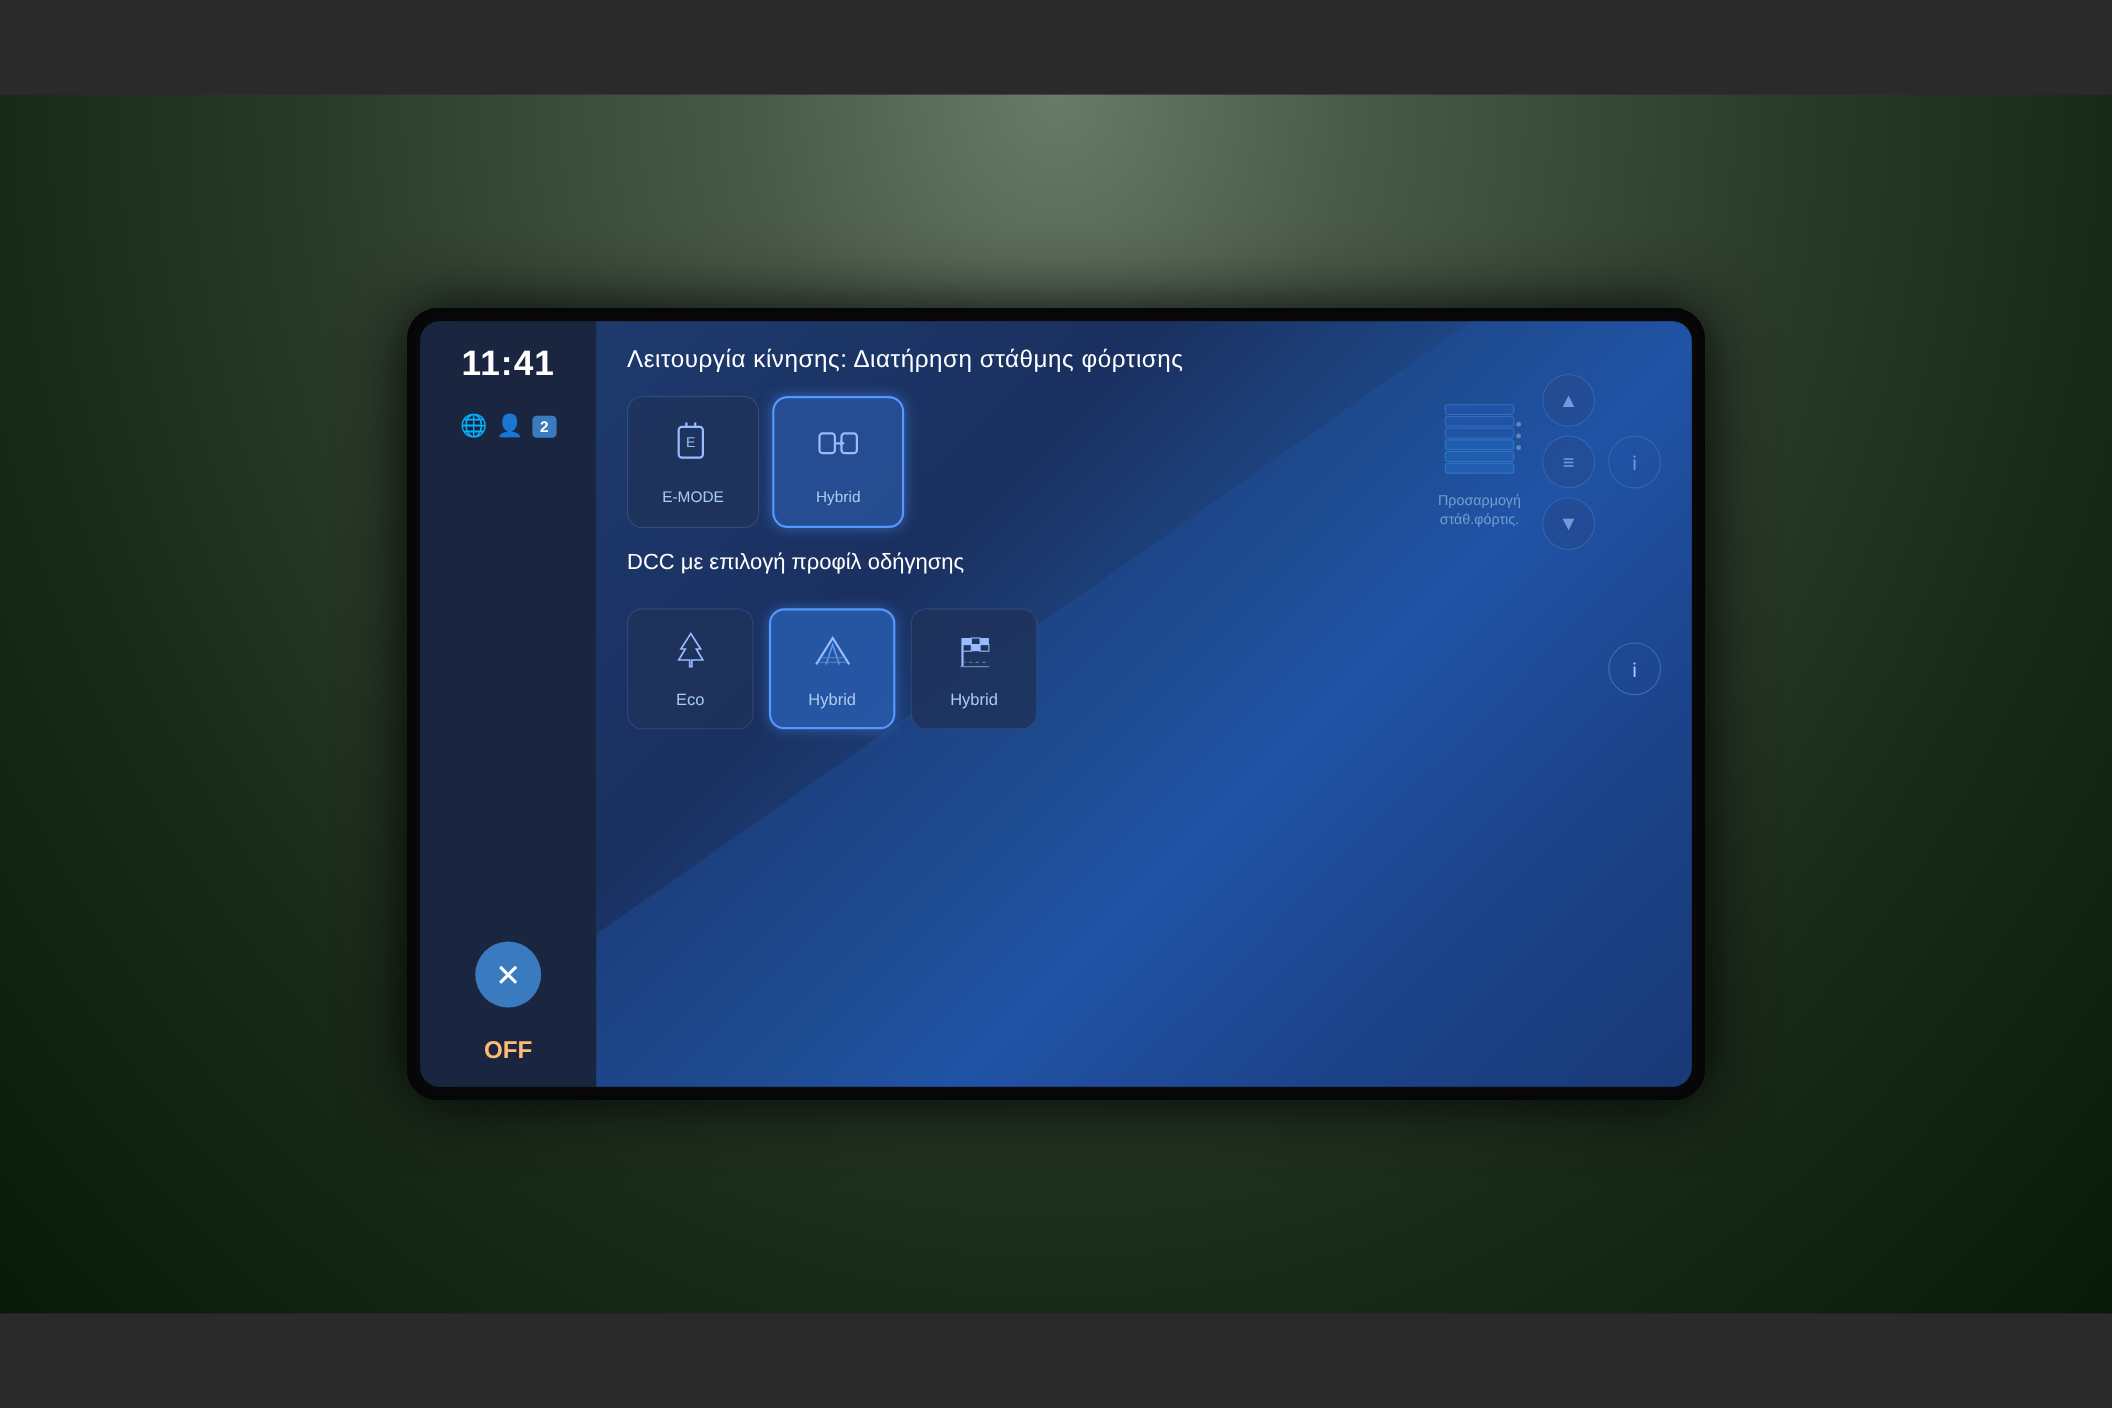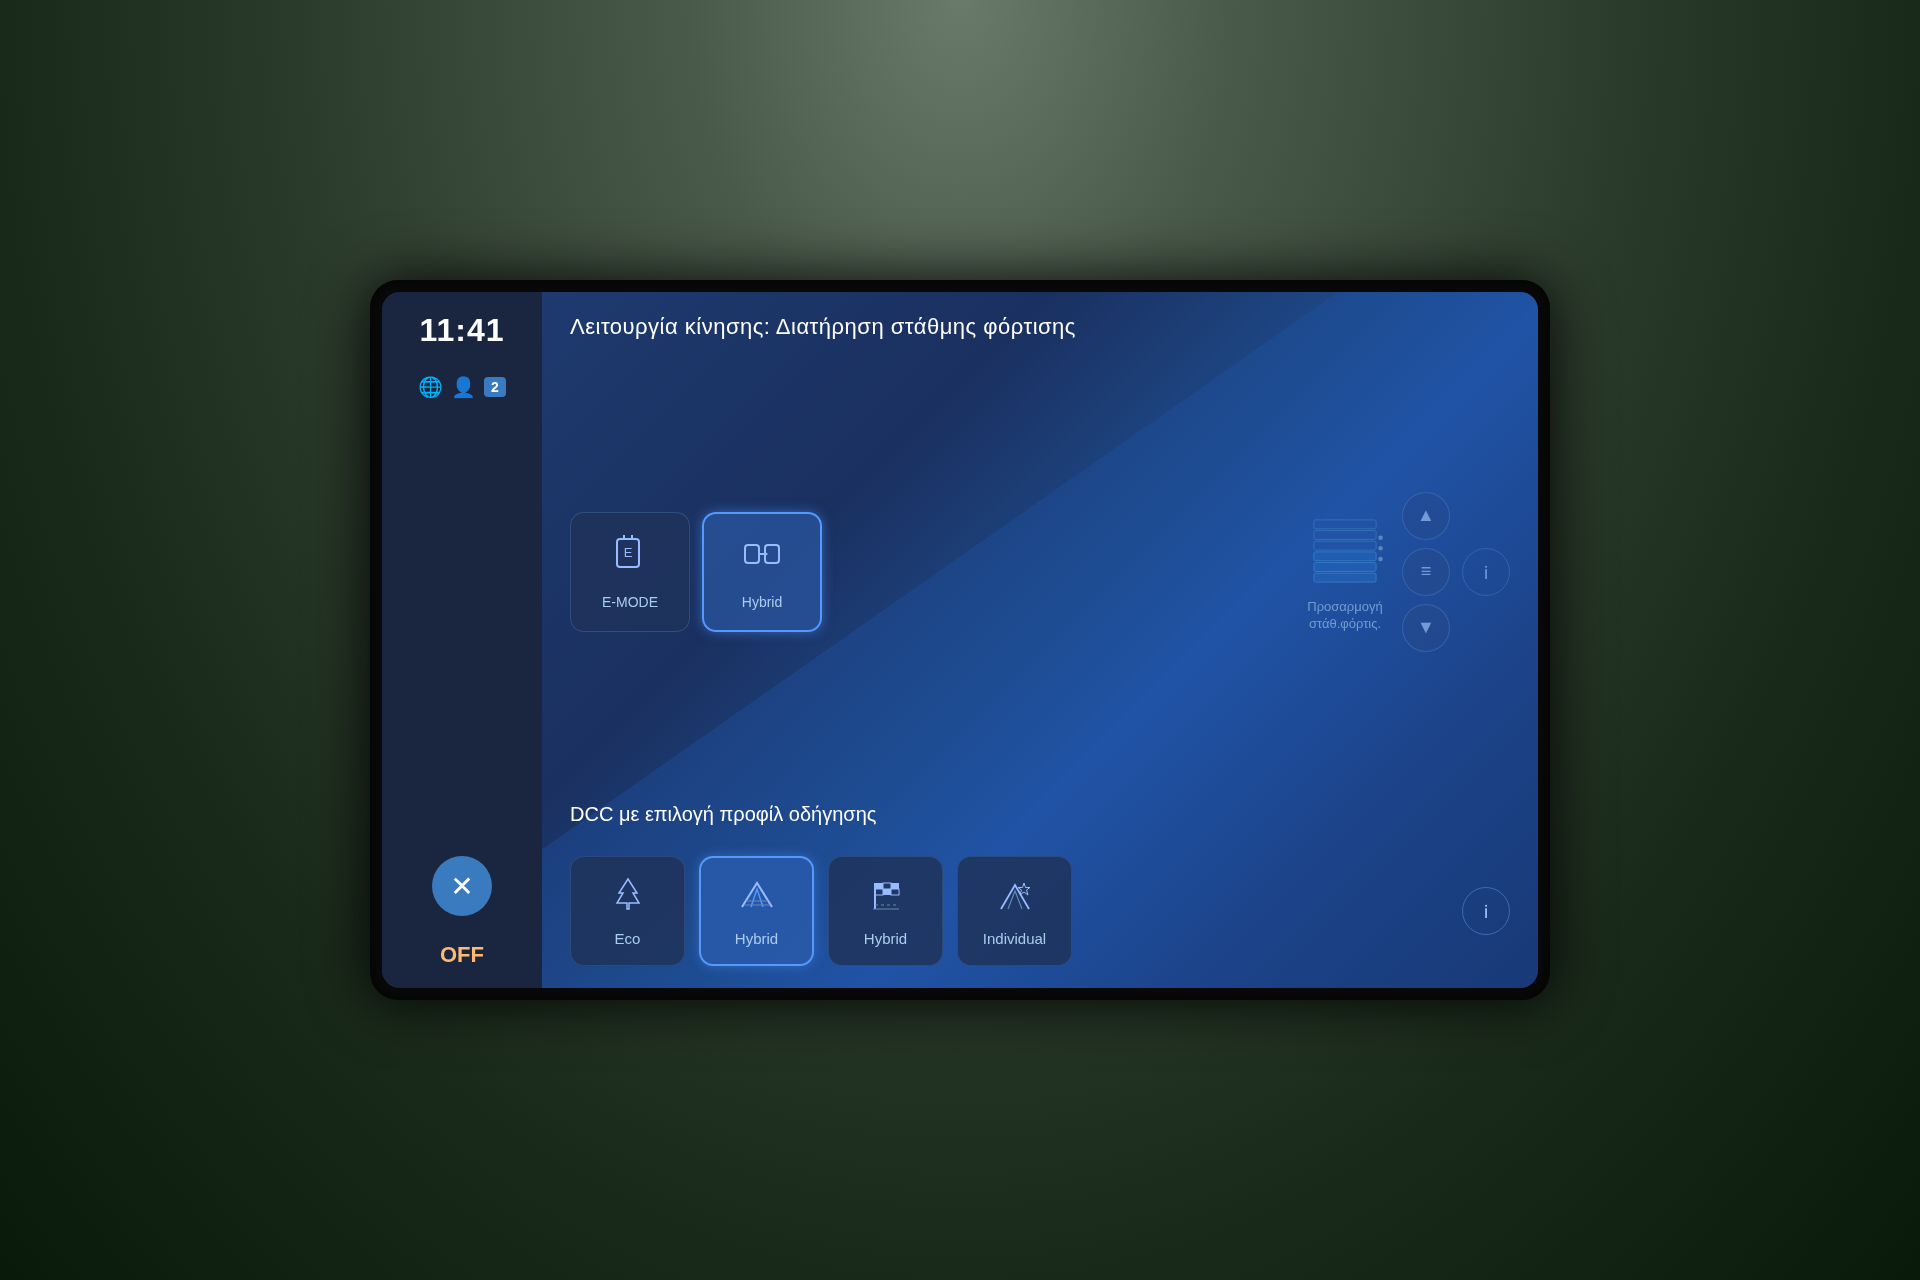--- a/index.html
+++ b/index.html
@@ -9,21 +9,21 @@
       background: #2a2a2a;
       display: flex;
       align-items: center;
       justify-content: center;
       font-family: 'Arial', sans-serif;
       overflow: hidden;
     }
 
     .car-dashboard {
       width: 1920px;
-      height: 1280px;
+      height: 1108px;
       background: radial-gradient(ellipse at center top, #6a7a6a 0%, #4a5a4a 20%, #2a3a2a 50%, #1a2a1a 70%, #0a1a0a 100%);
       display: flex;
       align-items: center;
       justify-content: center;
       position: relative;
     }
 
     .screen-bezel {
       width: 1180px;
       height: 720px;
@@ -107,21 +107,20 @@
     }
 
     
     .main-content {
       flex: 1;
       background: linear-gradient(135deg, #1e3a6e 0%, #1a3060 30%, #1e4a8a 50%, #2255aa 60%, #1a3a7a 80%, #152a5a 100%);
       padding: 22px 28px;
       display: flex;
       flex-direction: column;
       position: relative;
-      justify-content: space-between;
     }
 
     
     .main-content::before {
       content: '';
       position: absolute;
       top: 0;
       left: 0;
       width: 100%;
       height: 100%;
@@ -425,32 +424,20 @@
                   <rect x="16" y="14" width="8" height="6" fill="#99bbff"></rect>
                   <rect x="24" y="14" width="8" height="6" fill="none" stroke="#99bbff" stroke-width="1"></rect>
 
                   <path d="M6 34 L32 34" stroke="#6688bb" stroke-width="1"></path>
                   <path d="M8 30 L30 30" stroke="#6688bb" stroke-width="1" stroke-dasharray="3,3"></path>
                 </svg>
               </span>
               <span class="dcc-btn-label">Hybrid</span>
             </div>
 
-            <div class="dcc-btn">
-              <span class="dcc-btn-icon">
-                <svg width="38" height="38" viewBox="0 0 38 38" fill="none" xmlns="http://www.w3.org/2000/svg">
-
-                  <path d="M5 34 L19 10 L33 34" stroke="#99bbff" stroke-width="1.8" fill="none"></path>
-                  <path d="M12 34 L19 16 L26 34" stroke="#6688bb" stroke-width="1.2" fill="none"></path>
-
-                  <polygon points="28,8 29.5,12.5 34,12.5 30.5,15 32,20 28,17 24,20 25.5,15 22,12.5 26.5,12.5" stroke="#99bbff" stroke-width="1" fill="none"></polygon>
-                </svg>
-              </span>
-              <span class="dcc-btn-label">Individual</span>
-            </div>
 
             <button class="dcc-info-btn">
               <span>ℹ</span>
             </button>
           </div>
         </div>
 
       </div>
     </div>
   </div>

